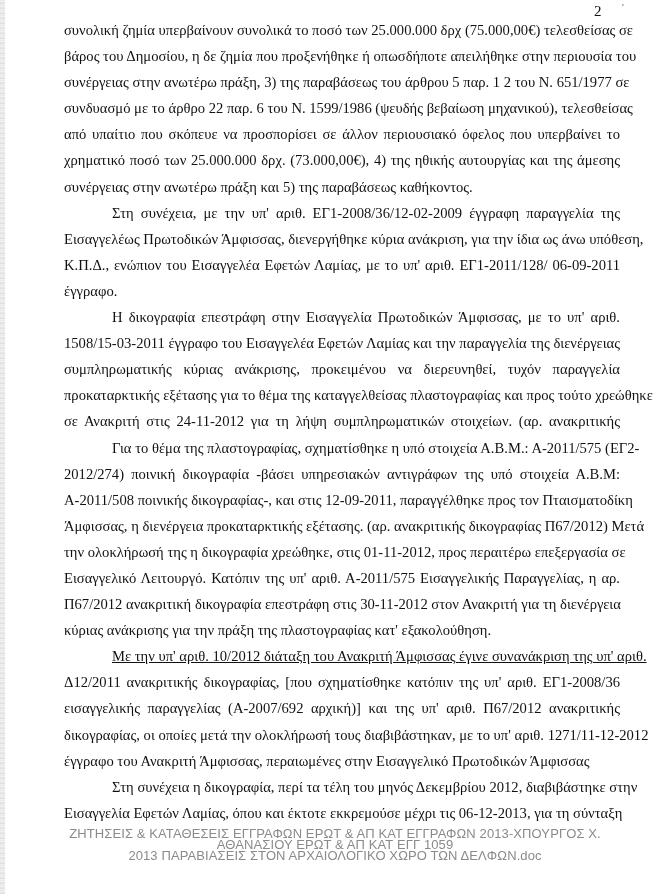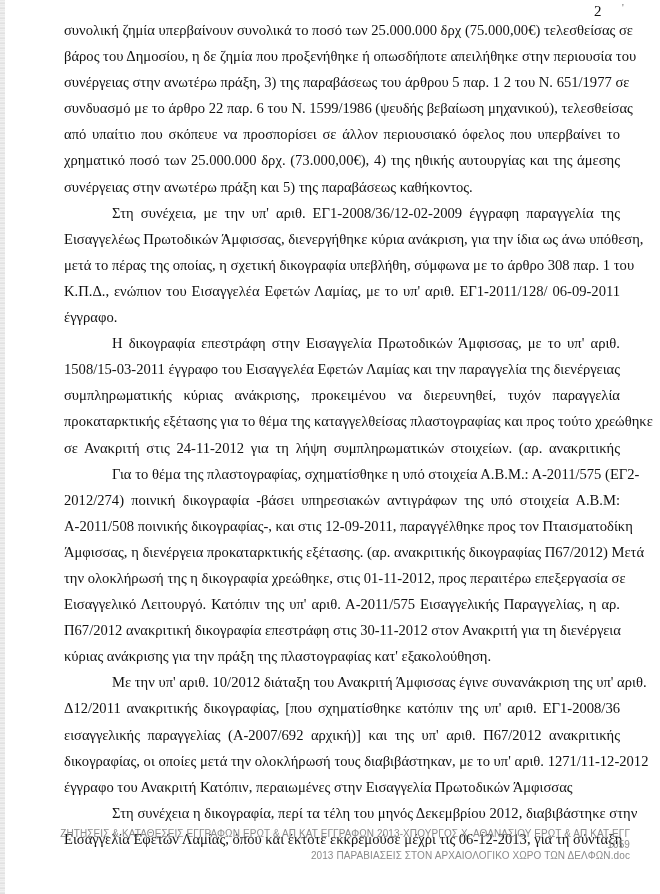--- a/index.html
+++ b/index.html
@@ -21,21 +21,21 @@
     position: absolute; left: 48px; top: 17px; width: 572px;
     font-family: "Liberation Serif", "DejaVu Serif", serif;
     font-size: 14.6px; line-height: 26.1px; color: #111;
   }
   .body-text p { margin: 0; text-align: justify; }
   .line { display: block; text-align: justify; text-align-last: justify; white-space: nowrap; margin-left: 16px; }
   .line.last { text-align-last: left; }
   .footer {
     position: absolute; left: 40px; top: 828px; width: 590px;
     font-family: "Liberation Sans", "DejaVu Sans", sans-serif;
-    font-size: 10px; line-height: 11px; color: #8a8a8a; text-align: right;
+    font-size: 13px; line-height: 11px; color: #8a8a8a; text-align: center;
     letter-spacing: 0.1px;
   }
 </style>
 </head>
 <body>
 
 <div class="scan-edge"></div>
 
 <div class="page-number">2</div>
 <div class="tick-mark">'</div>
@@ -46,21 +46,20 @@
       <span class="line">βάρος του Δημοσίου, η δε ζημία που προξενήθηκε  ή οπωσδήποτε απειλήθηκε στην περιουσία του</span>
       <span class="line">συνέργειας στην ανωτέρω πράξη, 3) της παραβάσεως του άρθρου 5 παρ. 1 2 του Ν. 651/1977 σε</span>
       <span class="line">συνδυασμό με το άρθρο 22 παρ. 6 του Ν. 1599/1986 (ψευδής βεβαίωση μηχανικού), τελεσθείσας</span>
       <span class="line">από υπαίτιο που σκόπευε να προσπορίσει σε άλλον περιουσιακό όφελος που υπερβαίνει το</span>
       <span class="line">χρηματικό ποσό των 25.000.000 δρχ. (73.000,00€), 4) της ηθικής αυτουργίας και της άμεσης</span>
       <span class="line last">συνέργειας στην ανωτέρω πράξη και 5) της παραβάσεως καθήκοντος.</span>
     </p>
     <p>
       <span class="line" style="text-indent: 48px;">Στη συνέχεια, με την υπ' αριθ. ΕΓ1-2008/36/12-02-2009 έγγραφη παραγγελία της</span>
       <span class="line">Εισαγγελέως Πρωτοδικών Άμφισσας, διενεργήθηκε κύρια ανάκριση, για την ίδια ως άνω υπόθεση,</span>
-      <span class="line">μετά το πέρας της οποίας, η σχετική δικογραφία υπεβλήθη, σύμφωνα με το άρθρο 308 παρ. 1 του</span>
       <span class="line">Κ.Π.Δ., ενώπιον του Εισαγγελέα Εφετών Λαμίας, με το υπ' αριθ. ΕΓ1-2011/128/ 06-09-2011</span>
       <span class="line last">έγγραφο.</span>
     </p>
     <p>
       <span class="line" style="text-indent: 48px;">Η δικογραφία επεστράφη στην Εισαγγελία Πρωτοδικών Άμφισσας, με το υπ' αριθ.</span>
       <span class="line">1508/15-03-2011 έγγραφο του Εισαγγελέα Εφετών Λαμίας και την παραγγελία της διενέργειας</span>
       <span class="line">συμπληρωματικής κύριας ανάκρισης, προκειμένου να διερευνηθεί, τυχόν παραγγελία</span>
       <span class="line">προκαταρκτικής εξέτασης για το θέμα της καταγγελθείσας πλαστογραφίας και προς τούτο χρεώθηκε</span>
       <span class="line">σε Ανακριτή στις 24-11-2012  για τη λήψη συμπληρωματικών στοιχείων.  (αρ. ανακριτικής</span>
     </p>
@@ -68,25 +67,25 @@
       <span class="line" style="text-indent: 48px;">Για το θέμα της πλαστογραφίας, σχηματίσθηκε η υπό στοιχεία Α.Β.Μ.: Α-2011/575 (ΕΓ2-</span>
       <span class="line">2012/274) ποινική δικογραφία -βάσει υπηρεσιακών αντιγράφων της υπό στοιχεία Α.Β.Μ:</span>
       <span class="line">Α-2011/508 ποινικής δικογραφίας-, και στις 12-09-2011, παραγγέλθηκε προς τον Πταισματοδίκη</span>
       <span class="line">Άμφισσας, η διενέργεια προκαταρκτικής εξέτασης. (αρ. ανακριτικής δικογραφίας Π67/2012) Μετά</span>
       <span class="line">την ολοκλήρωσή της η δικογραφία χρεώθηκε, στις 01-11-2012, προς περαιτέρω επεξεργασία σε</span>
       <span class="line">Εισαγγελικό Λειτουργό. Κατόπιν της υπ' αριθ. Α-2011/575 Εισαγγελικής Παραγγελίας, η αρ.</span>
       <span class="line">Π67/2012 ανακριτική δικογραφία επεστράφη στις 30-11-2012 στον Ανακριτή για τη διενέργεια</span>
       <span class="line last">κύριας ανάκρισης για την πράξη της πλαστογραφίας κατ' εξακολούθηση.</span>
     </p>
     <p>
-      <span class="line" style="text-indent: 48px;">Με την υπ' αριθ. 10/2012 διάταξη του Ανακριτή Άμφισσας έγινε συνανάκριση της υπ' αριθ.</span>
+      <span class="line" style="text-indent: 48px; text-decoration: underline;">Με την υπ' αριθ. 10/2012 διάταξη του Ανακριτή Άμφισσας έγινε συνανάκριση της υπ' αριθ.</span>
       <span class="line">Δ12/2011 ανακριτικής δικογραφίας, [που σχηματίσθηκε κατόπιν της υπ' αριθ. ΕΓ1-2008/36</span>
       <span class="line">εισαγγελικής παραγγελίας (Α-2007/692 αρχική)]   και της υπ' αριθ. Π67/2012 ανακριτικής</span>
       <span class="line">δικογραφίας, οι οποίες μετά την ολοκλήρωσή τους διαβιβάστηκαν, με το υπ' αριθ. 1271/11-12-2012</span>
-      <span class="line last">έγγραφο του Ανακριτή Κατόπιν, περαιωμένες στην Εισαγγελία Πρωτοδικών Άμφισσας</span>
+      <span class="line last">έγγραφο του Ανακριτή Άμφισσας, περαιωμένες στην Εισαγγελικό Πρωτοδικών Άμφισσας</span>
     </p>
     <p>
       <span class="line" style="text-indent: 48px;">Στη συνέχεια η δικογραφία, περί τα τέλη του μηνός Δεκεμβρίου 2012, διαβιβάστηκε στην</span>
       <span class="line">Εισαγγελία Εφετών Λαμίας, όπου και έκτοτε εκκρεμούσε μέχρι τις 06-12-2013, για τη σύνταξη</span>
     </p>
   </div>
 
 <div class="footer">
   <div>ΖΗΤΗΣΕΙΣ &amp; ΚΑΤΑΘΕΣΕΙΣ ΕΓΓΡΑΦΩΝ ΕΡΩΤ &amp; ΑΠ ΚΑΤ ΕΓΓΡΑΦΩΝ 2013-ΧΠΟΥΡΓΟΣ Χ. ΑΘΑΝΑΣΙΟΥ ΕΡΩΤ &amp; ΑΠ ΚΑΤ ΕΓΓ 1059</div>
   <div>2013 ΠΑΡΑΒΙΑΣΕΙΣ ΣΤΟΝ ΑΡΧΑΙΟΛΟΓΙΚΟ ΧΩΡΟ ΤΩΝ ΔΕΛΦΩΝ.doc</div>

